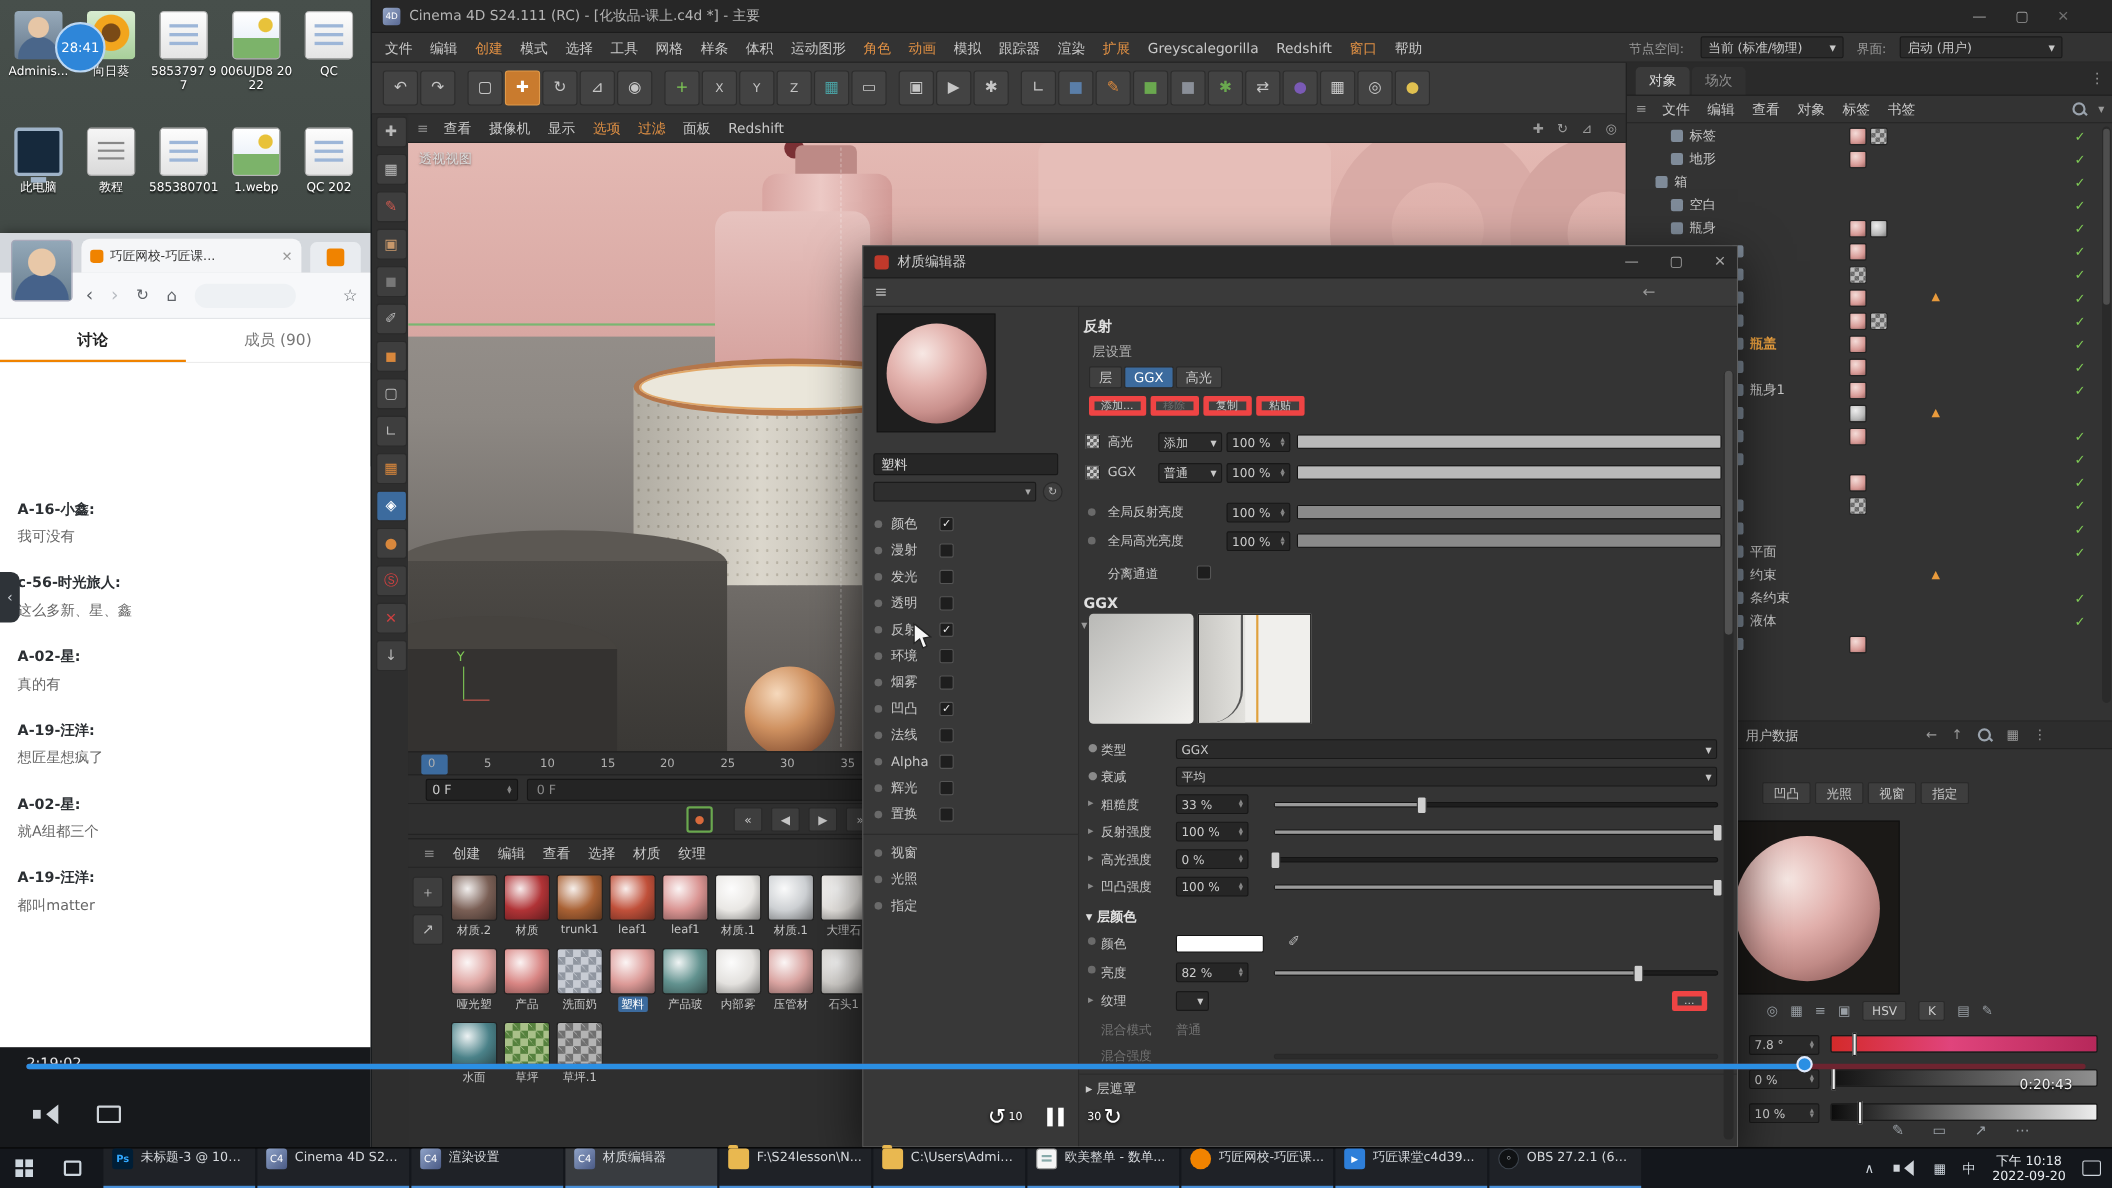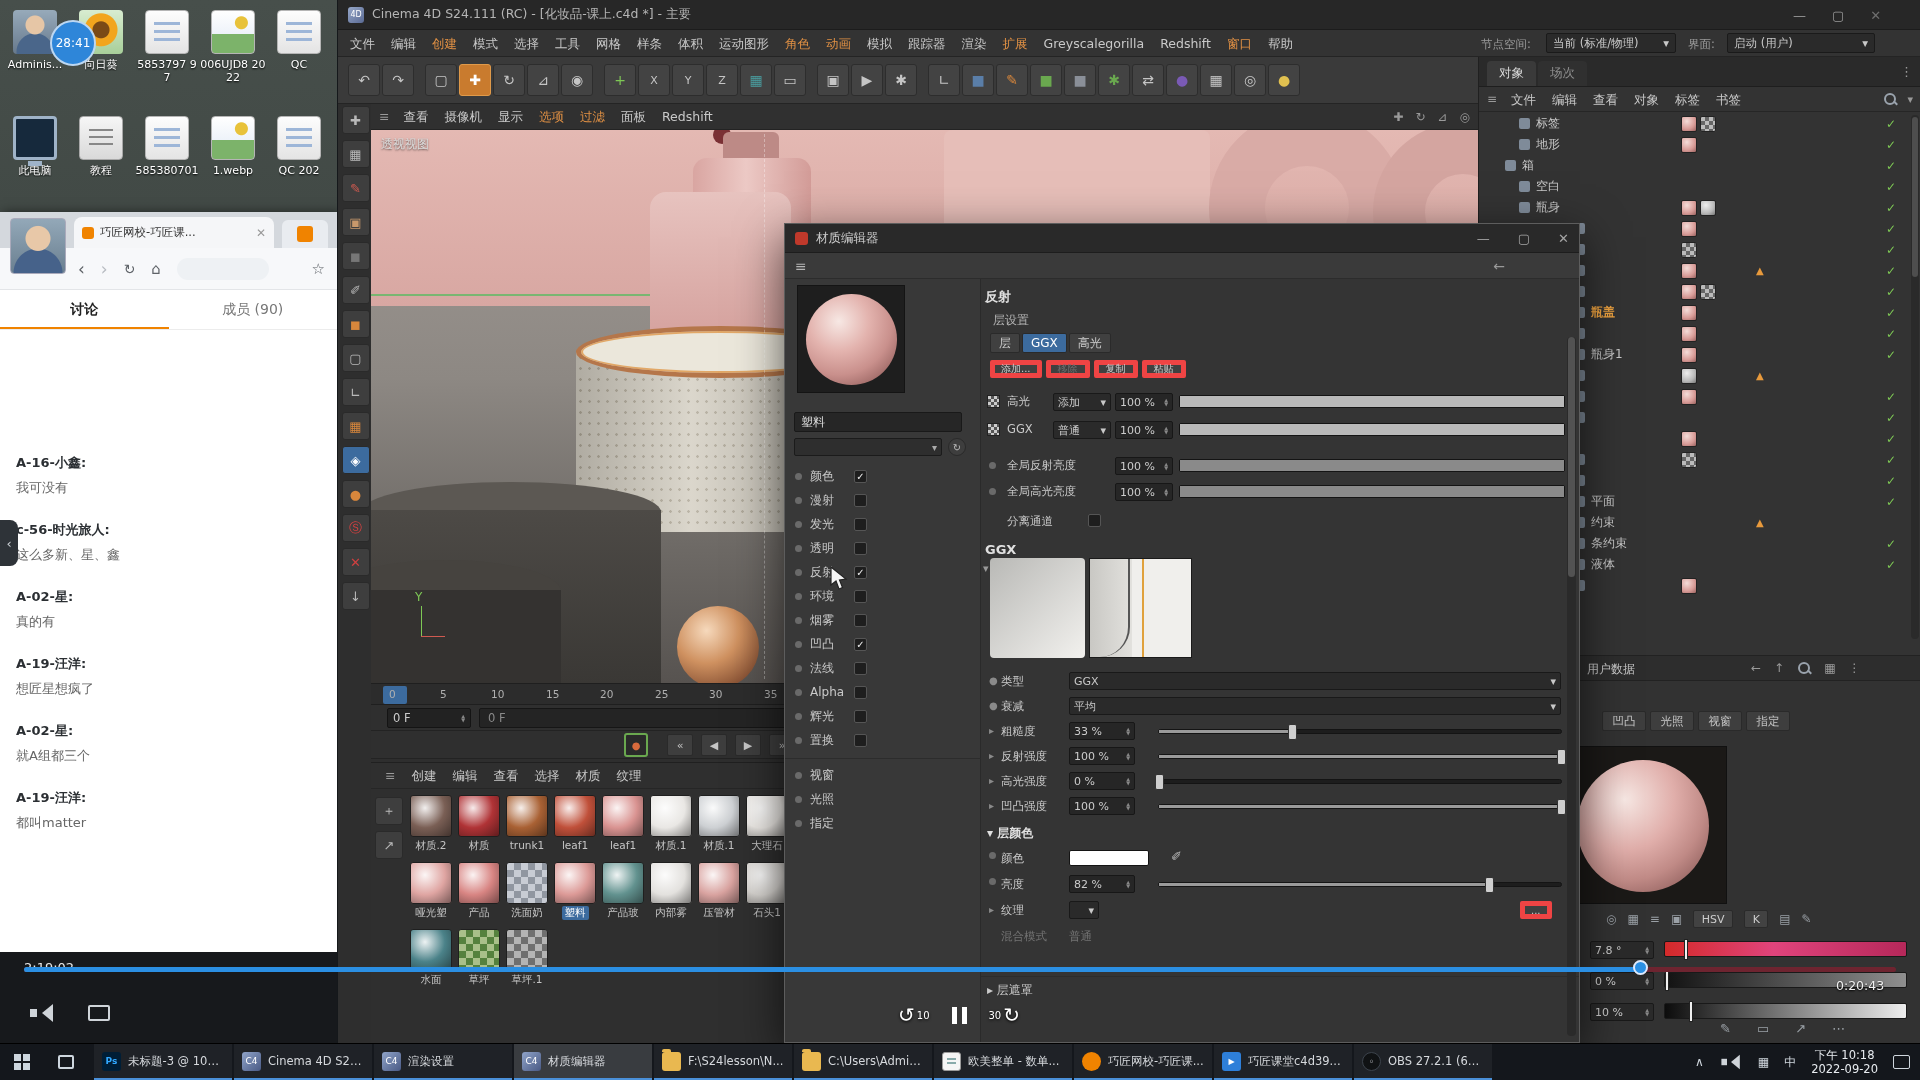--- a/index.html
+++ b/index.html
@@ -218,21 +218,21 @@
 .sk i{font-size:10px}
 .pausebars{display:flex;gap:5px}
 .pausebars i{width:5px;height:17px;background:#fff;display:block}
 #cursor{position:absolute;left:830px;top:566px;z-index:100}
 #taskbar{position:absolute;left:0;top:1043px;width:1920px;height:37px;background:#14171c;border-top:1px solid #000;display:flex;align-items:stretch;z-index:70}
 .tk-start,.tk-view{width:44px;display:flex;align-items:center;justify-content:center}
 .win-logo{display:grid;grid-template-columns:7px 7px;grid-template-rows:7px 7px;gap:2px}
 .win-logo i{background:#cdd6de;display:block}
 .tk-view span{width:16px;height:14px;border:2px solid #cdd6de;border-radius:2px}
 .tk-apps{display:flex;gap:2px;margin-left:6px}
-.tk-app{width:138px;display:flex;align-items:center;gap:7px;padding:0 8px;background:rgba(255,255,255,.05);border-bottom:2px solid #4a90d9}
+.tk-app{width:138px;display:flex;gap:7px;padding:0 8px;background:rgba(255,255,255,.05);border-bottom:2px solid #4a90d9}
 .tk-app.active{background:rgba(255,255,255,.16)}
 .tk-label{font-size:11.5px;color:#d6d9dd;white-space:nowrap;overflow:hidden;text-overflow:ellipsis}
 .tk-ico{width:19px;height:19px;flex:none;border-radius:3px;display:flex;align-items:center;justify-content:center;font-size:9px;color:#fff;position:relative}
 .tk-ico.ps{background:#001e36;color:#31a8ff;font-weight:bold}.tk-ico.ps::after{content:"Ps"}
 .tk-ico.c4d{background:linear-gradient(135deg,#8fa3c8,#4a5a85)}.tk-ico.c4d::after{content:"C4"}
 .tk-ico.folder{background:#e9b850}
 .tk-ico.folder::before{content:"";position:absolute;top:-3px;left:0;width:9px;height:3px;background:#e9b850;border-radius:2px 2px 0 0}
 .tk-ico.doc{background:#f5f5f5;border:1px solid #9a9a9a}
 .tk-ico.doc::after{content:"";position:absolute;left:4px;right:4px;top:5px;height:2px;background:#8aa;box-shadow:0 4px 0 #8aa}
 .tk-ico.browser{background:#f08300;border-radius:50%}
@@ -1397,20 +1397,24 @@
         <span class="mini-drop" style="left:88px;width:30px;top:1px">
             <span></span>
             <span>▾</span>
           </span>
         <span class="me-act" style="position:absolute;left:539px;top:1px;min-width:30px">...</span>
       </div>
       <div class="prow" style="position:absolute;left:0;top:647px;width:100%">
         <span class="p-label dim-l">混合模式</span>
         <span class="p-label dim-l" style="left:88px">普通</span>
       </div>
+      <div class="prow" style="position:absolute;left:0;top:671px;width:100%">
+        <span class="p-label dim-l">混合强度</span>
+        <span class="track" style="left:177px;width:404px;top:8px;opacity:.35"></span>
+      </div>
       <div style="position:absolute;left:0;top:697px;width:100%">
 
           <div style="position:relative;height:26px;border-top:1px solid #2c2c2c">
             <span style="position:absolute;left:6px;top:5px;font-size:12px;color:#c9c9c9">▸ <span>层遮罩</span></span>
           </div>
 
         </div>
       <div class="me-scroll">
           <i></i>
         </div>

